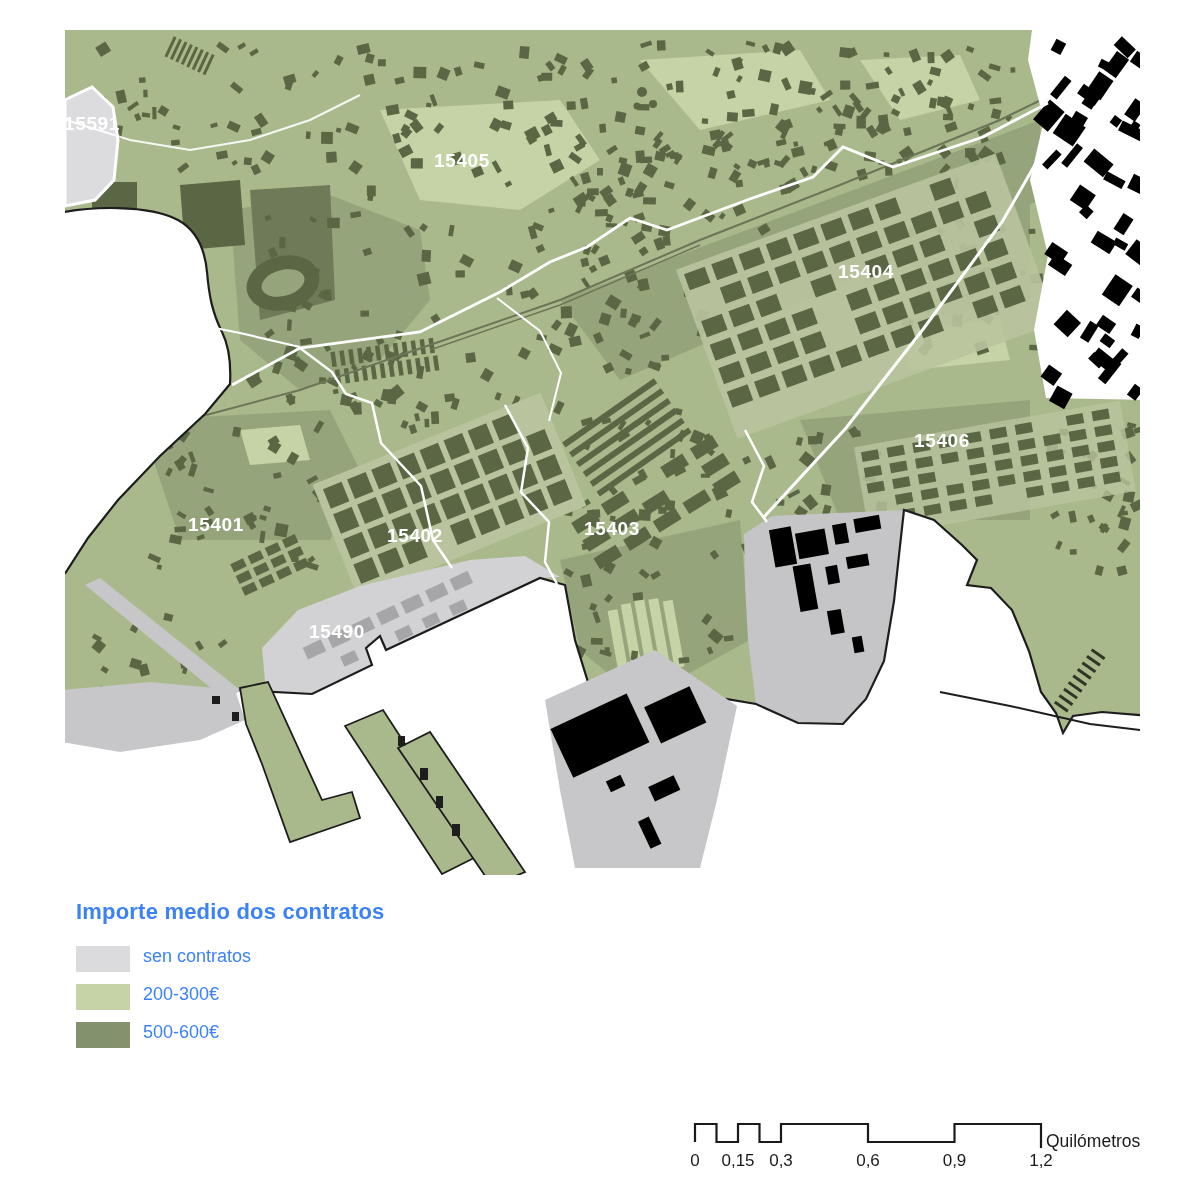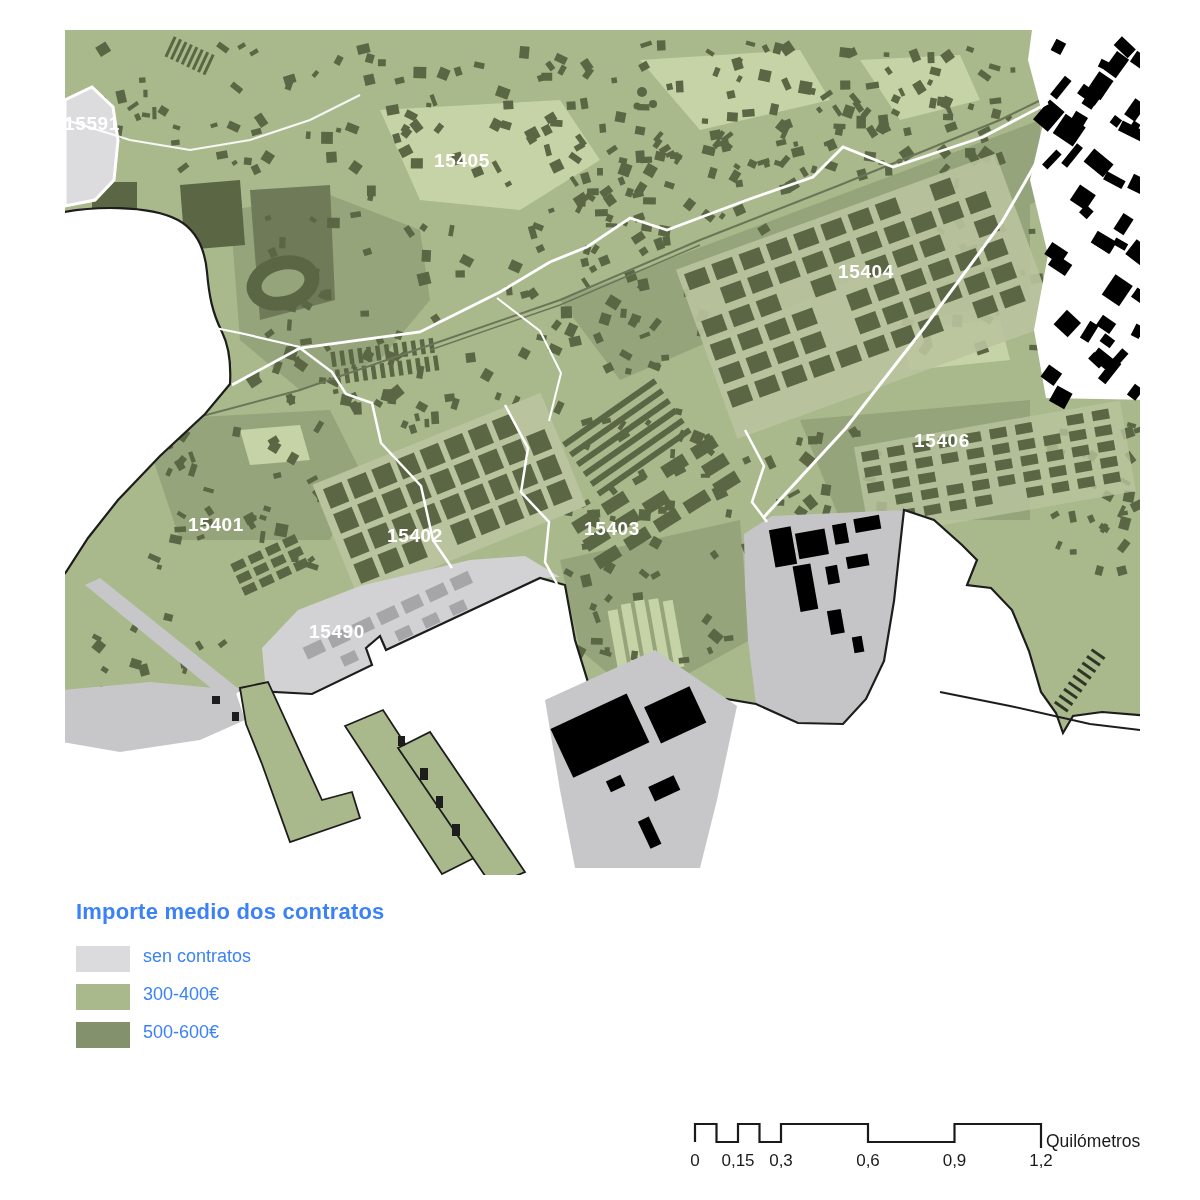--- a/index.html
+++ b/index.html
@@ -1021,22 +1021,22 @@
 </svg>
 
 <div class="legend">
   <p class="legend-title">Importe medio dos contratos</p>
   <div class="legend-rows">
     <div class="legend-row">
       <span class="legend-swatch" style="background: rgb(219, 219, 221);"></span>
       <span class="legend-label">sen contratos</span>
     </div>
     <div class="legend-row">
-      <span class="legend-swatch" style="background: rgb(170, 185, 140);"></span>
-      <span class="legend-label">300-400€</span>
+      <span class="legend-swatch" style="background: rgb(198, 211, 166);"></span>
+      <span class="legend-label">200-300€</span>
     </div>
     <div class="legend-row">
       <span class="legend-swatch" style="background: rgb(132, 145, 109);"></span>
       <span class="legend-label">500-600€</span>
     </div>
   </div>
 </div>
 
 </div>
 

